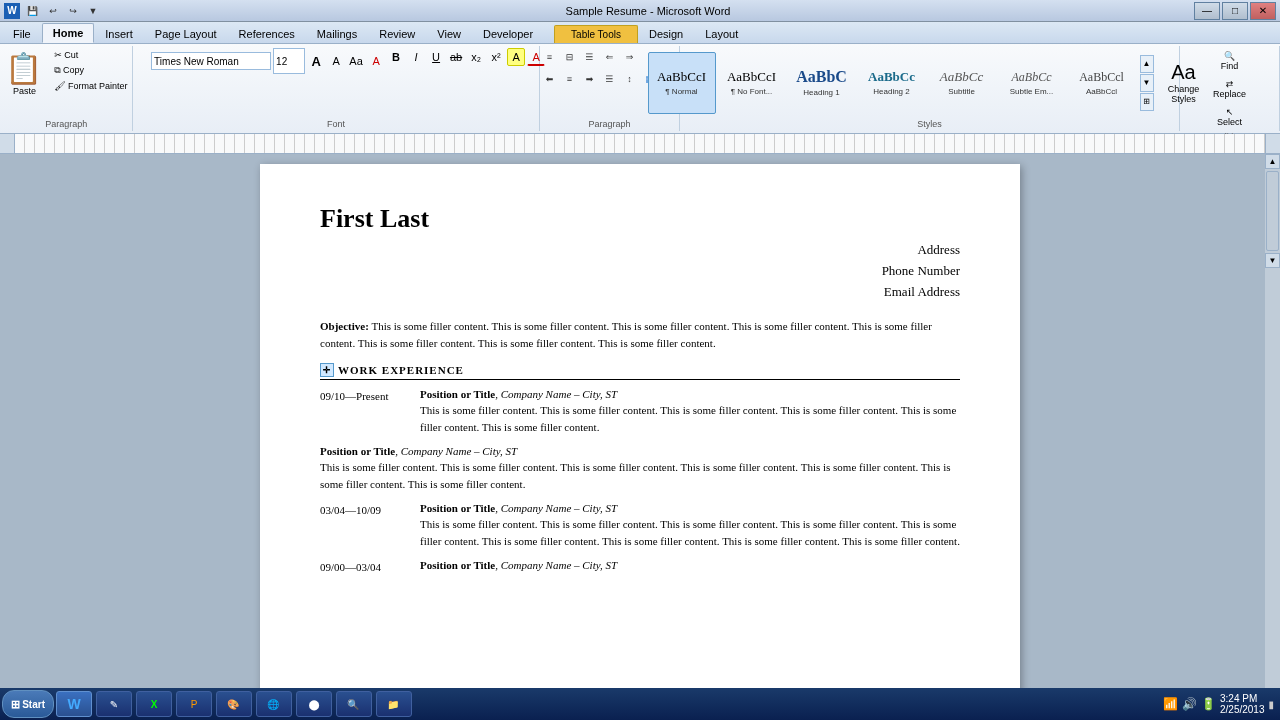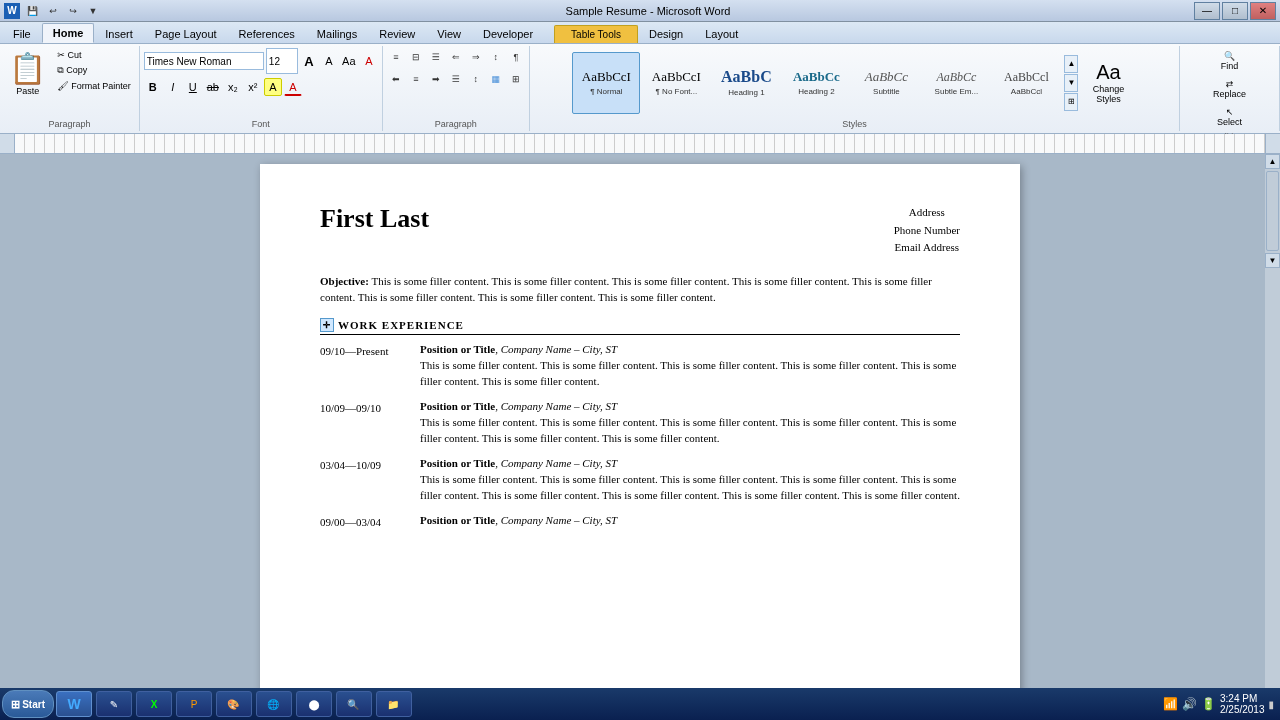--- a/index.html
+++ b/index.html
@@ -222,24 +222,25 @@
       align-items: flex-start;
       margin-bottom: 16px;
     }
     .resume-name {
       font-size: 26px;
       font-weight: bold;
       font-family: 'Times New Roman', serif;
       color: #000;
     }
     .resume-contact {
-      text-align: center;
-      font-size: 11px;
+      text-align: right;
+      font-size: 13px;
       font-family: 'Times New Roman', serif;
       line-height: 1.6;
+      margin-top: 36px;
     }
     .resume-section {
       margin-bottom: 12px;
     }
     .objective-text {
       font-size: 11px;
       font-family: 'Times New Roman', serif;
       line-height: 1.5;
     }
     .objective-label { font-weight: bold; }
@@ -421,21 +422,21 @@
       <div class="small-btns">
         <div class="small-btn">✂ <span>Cut</span></div>
         <div class="small-btn">⧉ <span>Copy</span></div>
         <div class="small-btn">🖌 <span>Format Painter</span></div>
       </div>
     </div>
     <div class="ribbon-group-label">Paragraph</div>
   </div>
 
   <div class="ribbon-group" style="min-width:200px;">
-    <div class="ribbon-group-content" style="flex-direction:column;gap:2px;">
+    <div class="ribbon-group-content" style="flex-direction:row;gap:2px;margin-left:24px;">
       <div class="font-row">
         <input class="font-combo" value="Times New Roman" readonly="" style="">
         <input class="font-size-combo" value="12" readonly="" style="">
         <button class="font-btn" style="font-size:13px;font-weight:bold;">A</button>
         <button class="font-btn" style="font-size:11px;">A</button>
         <button class="font-btn">Aa</button>
         <button class="font-btn" style="color:#c00;">A</button>
       </div>
       <div class="font-row">
         <button class="font-btn bold">B</button>
@@ -579,21 +580,20 @@
           <div class="work-date">09/10—Present</div>
           <div class="work-content">
             <div class="work-title">
               <span class="work-title-bold">Position or Title</span><span>, </span><span class="work-title-italic">Company Name – City, ST</span>
             </div>
             <div class="work-desc">This is some filler content. This is some filler content. This is some filler content. This is some filler content. This is some filler content. This is some filler content.</div>
           </div>
         </div>
 
         <div class="work-entry">
-          <div class="work-date">10/09—09/10</div>
           <div class="work-content">
             <div class="work-title">
               <span class="work-title-bold">Position or Title</span><span>, </span><span class="work-title-italic">Company Name – City, ST</span>
             </div>
             <div class="work-desc">This is some filler content. This is some filler content. This is some filler content. This is some filler content. This is some filler content. This is some filler content. This is some filler content.</div>
           </div>
         </div>
 
         <div class="work-entry">
           <div class="work-date">03/04—10/09</div>

